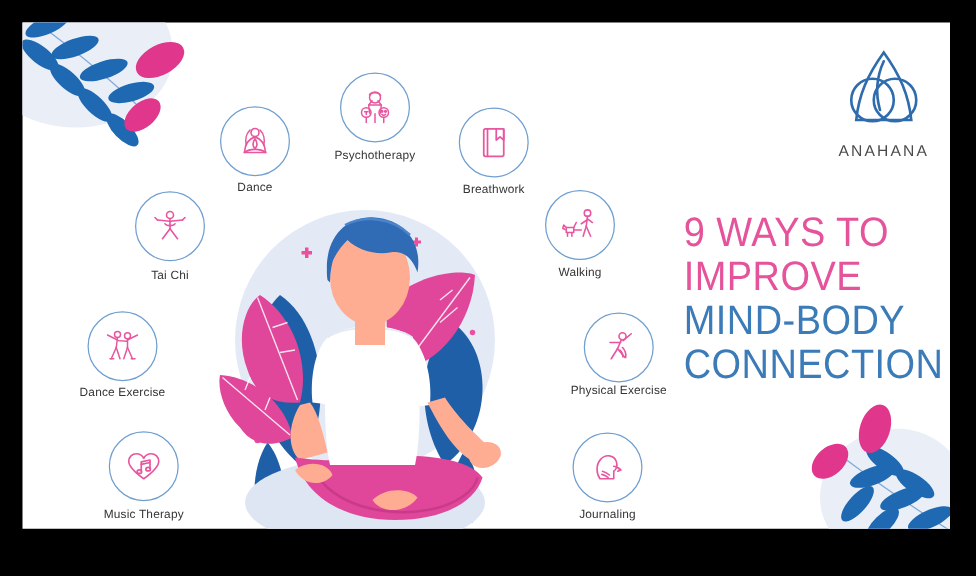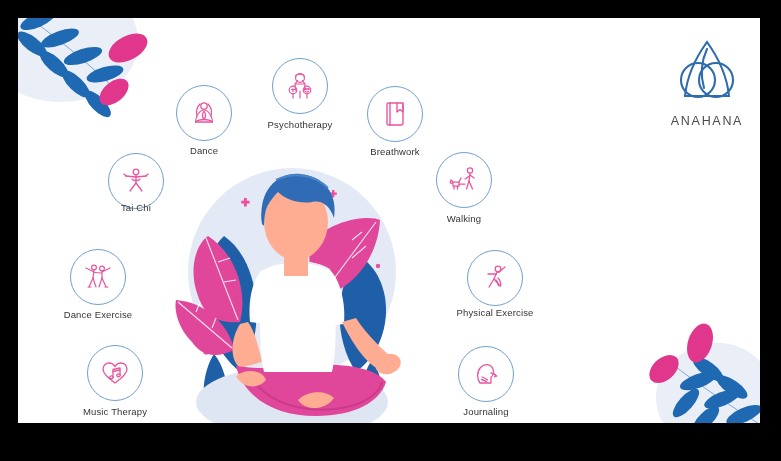--- a/index.html
+++ b/index.html
@@ -307,21 +307,21 @@
           <path d="M16 12 L 6 11"></path>
           <path d="M16 12 L 26 11"></path>
           <path d="M6 11 L 4 9"></path>
             <path d="M26 11 L 28 9"></path>
           <path d="M16 18 L 10 26"></path>
           <path d="M16 18 L 22 26"></path>
           <path d="M12 14 C 13 16, 19 16, 20 14"></path>
         </g>
       </svg>
     </div>
-    <div class="badge-label" style="left:118px;top:184px">Tai Chi</div>
+    <div class="badge-label" style="left:118px;top:197px">Tai Chi</div>
 
     <div class="badge" style="left:52px;top:231px">
       <svg width="32" height="32" viewBox="0 0 32 32">
         <g stroke="#e8569f" stroke-width="1.2" fill="none" stroke-linecap="round" stroke-linejoin="round">
           <circle cx="12" cy="6.5" r="2.4"></circle>
           <circle cx="20" cy="7.5" r="2.4"></circle>
           <path d="M12 9 L 11 17"></path>
           <path d="M20 10 L 20 17"></path>
           <path d="M12 11 L 4 7"></path>
           <path d="M20 11 L 28 7"></path>
@@ -355,15 +355,21 @@
         <g stroke="#2f6cad" stroke-width="2.1" fill="none" stroke-linecap="round">
           <path d="M36 6 C 23 24, 16 40, 14 60 C 28 60, 44 60, 58 60 C 56 40, 49 24, 36 6 Z"></path>
           <circle cx="27" cy="44" r="17"></circle>
           <circle cx="45" cy="44" r="17"></circle>
           <path d="M36 13 C 30 26, 29 38, 33 52"></path>
         </g>
       </svg>
       <div id="logo-text">ANAHANA</div>
     </div>
 
+    <div id="headline">
+      <div class="hl-pink">9 WAYS TO</div>
+      <div class="hl-pink">IMPROVE</div>
+      <div class="hl-blue">MIND-BODY</div>
+      <div class="hl-blue">CONNECTION</div>
+    </div>
 
   </div>
 </div>
 
 </body></html>

